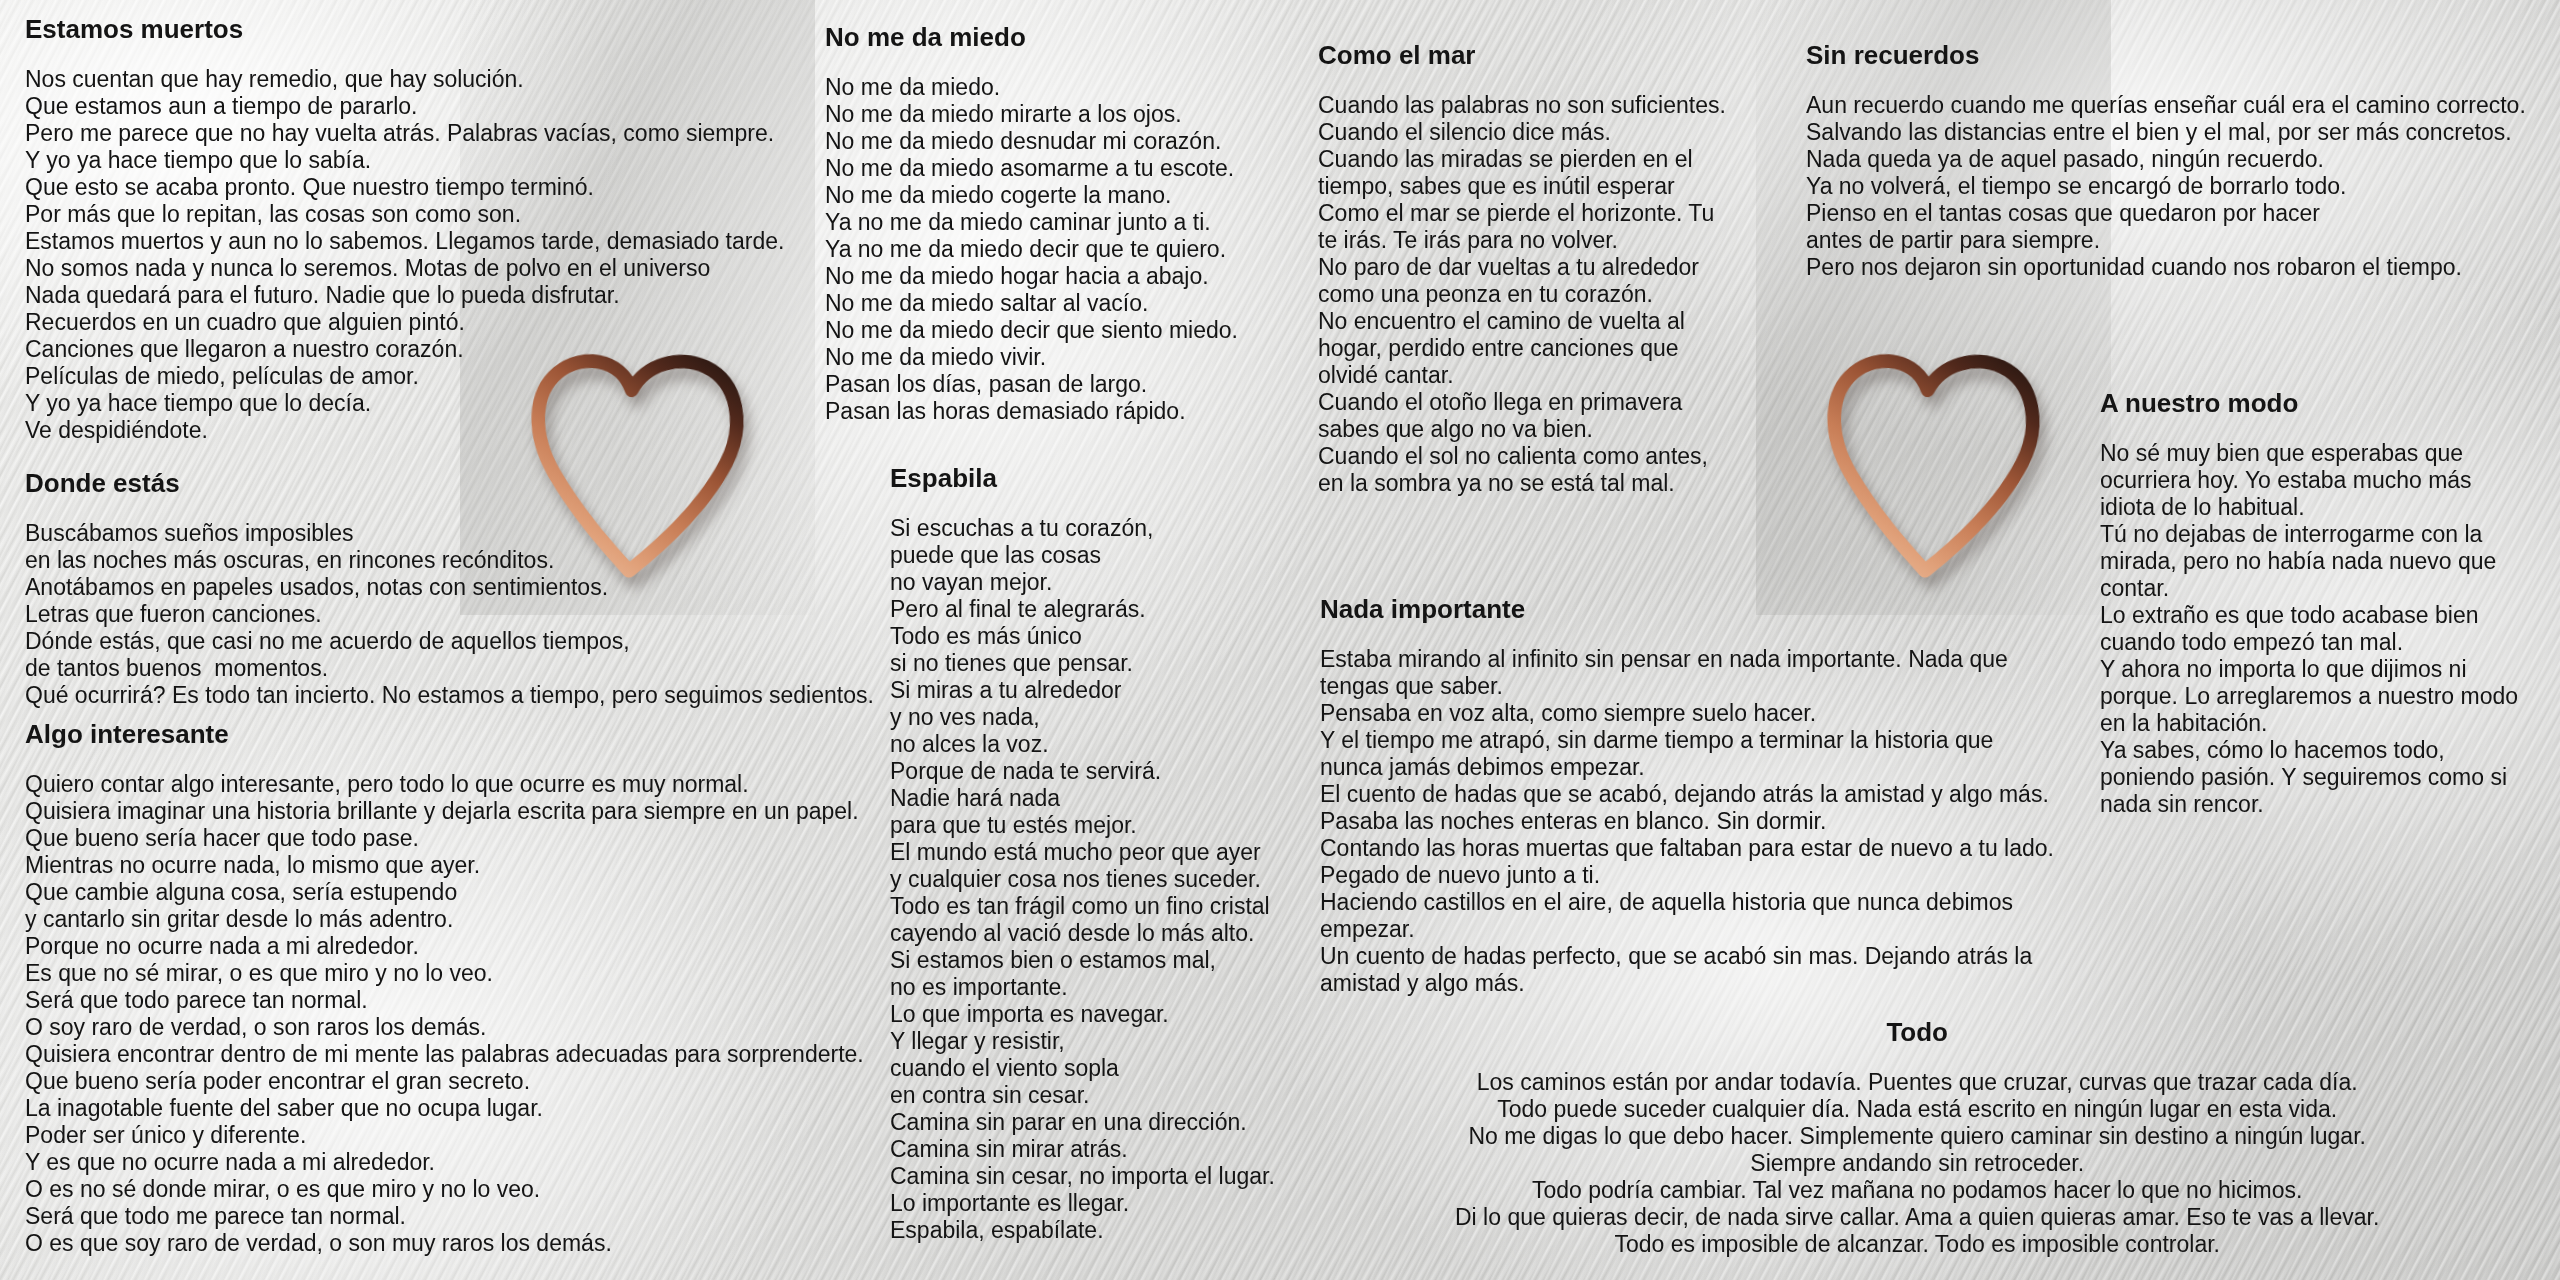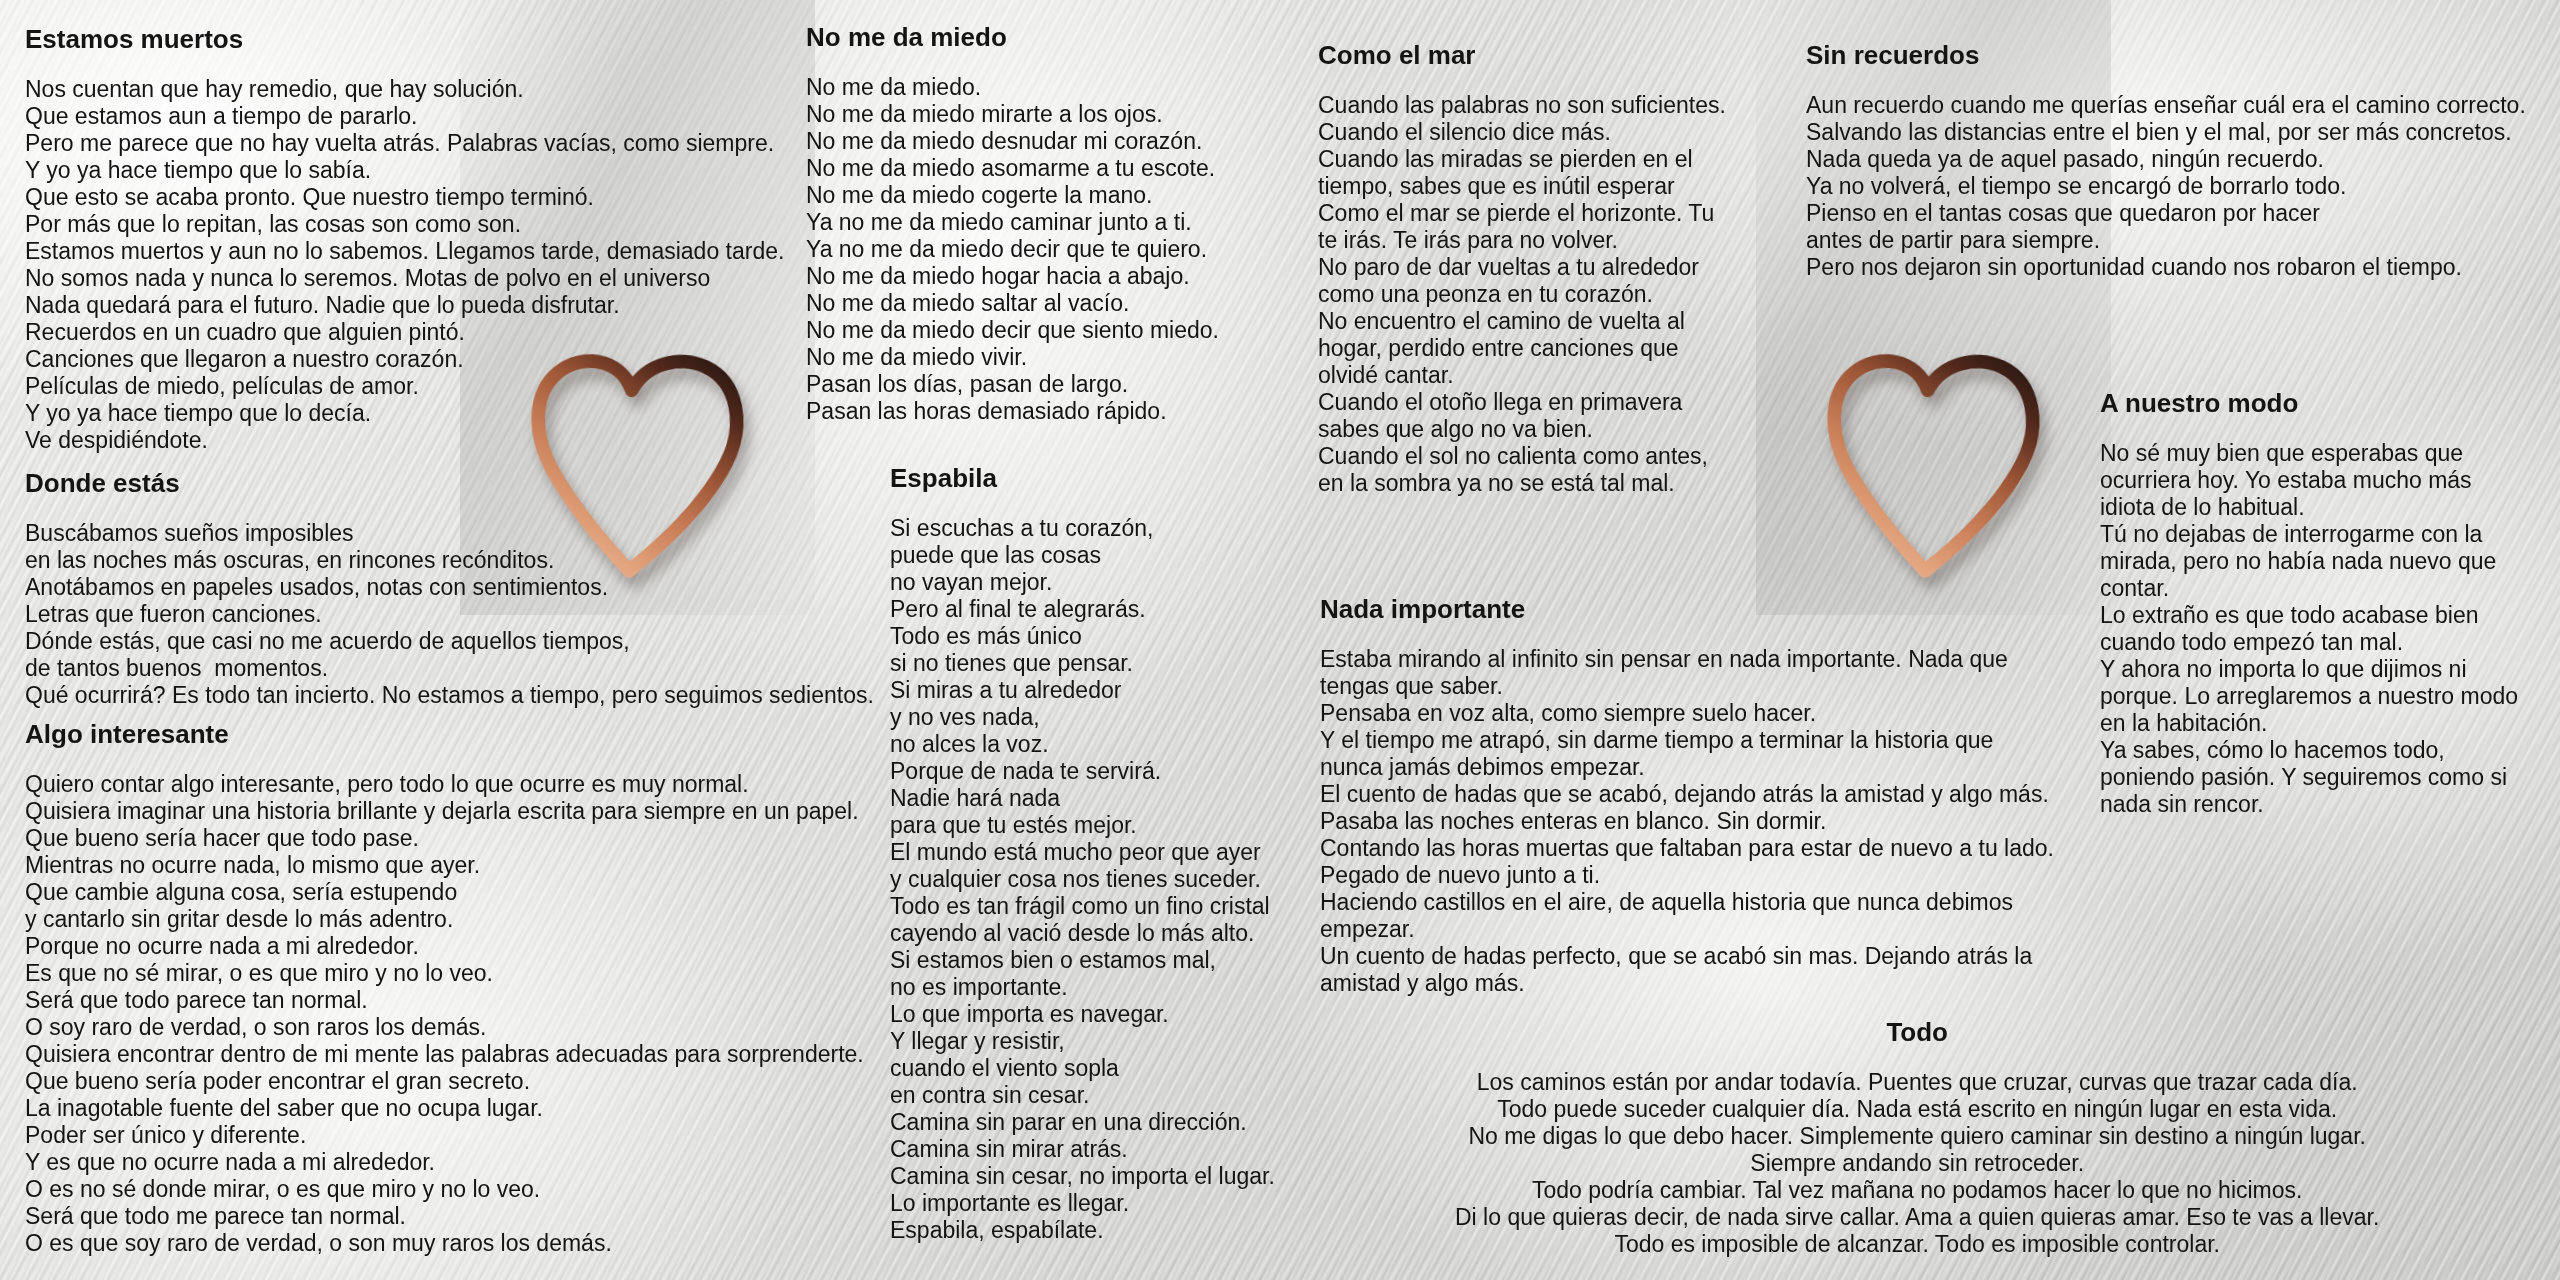--- a/index.html
+++ b/index.html
@@ -37,24 +37,24 @@
   .poem { position: absolute; color: #141414; }
   .poem h2 {
     margin: 0 0 21px 0;
     font-size: 26px; font-weight: bold; line-height: 31px;
     white-space: pre;
   }
   .poem .line {
     font-size: 23px; line-height: 27px; white-space: pre;
   }
 
-  .p0 { left: 25px;   top: 14px; margin-top: 10px;  }
+  .p0 { left: 25px;   top: 14px;  }
   .p1 { left: 25px;   top: 468px; }
   .p2 { left: 25px;   top: 719px; }
-  .p3 { left: 806px;  top: 22px;  }
+  .p3 { left: 825px;  top: 22px;  }
   .p4 { left: 890px;  top: 463px; }
   .p5 { left: 1318px; top: 40px;  }
   .p6 { left: 1320px; top: 594px; }
   .p7 { left: 1455px; top: 1017px; text-align: center;}
   .p8 { left: 1806px; top: 40px;  }
   .p9 { left: 2100px; top: 388px; }
 </style>
 </head>
 <body>
 

